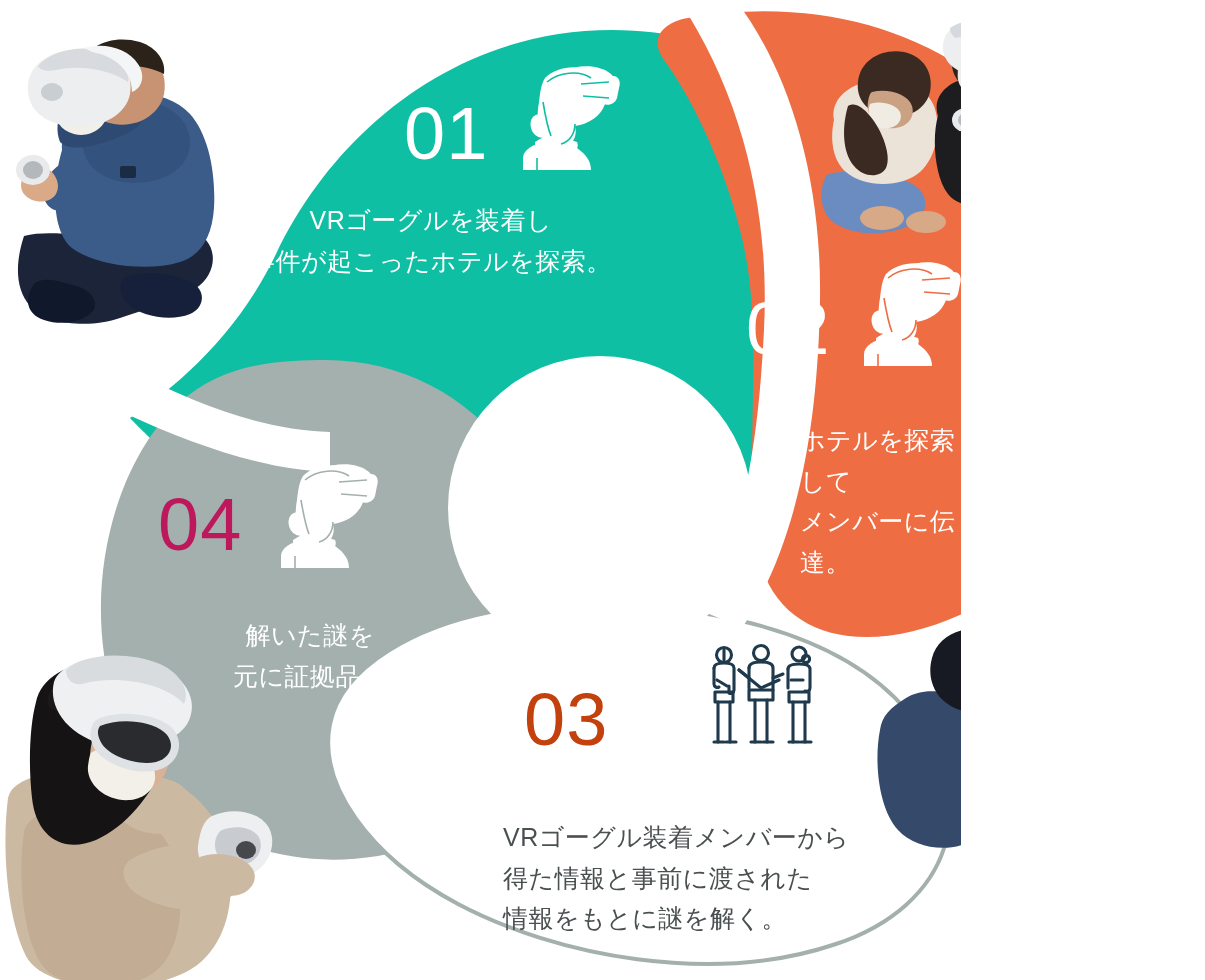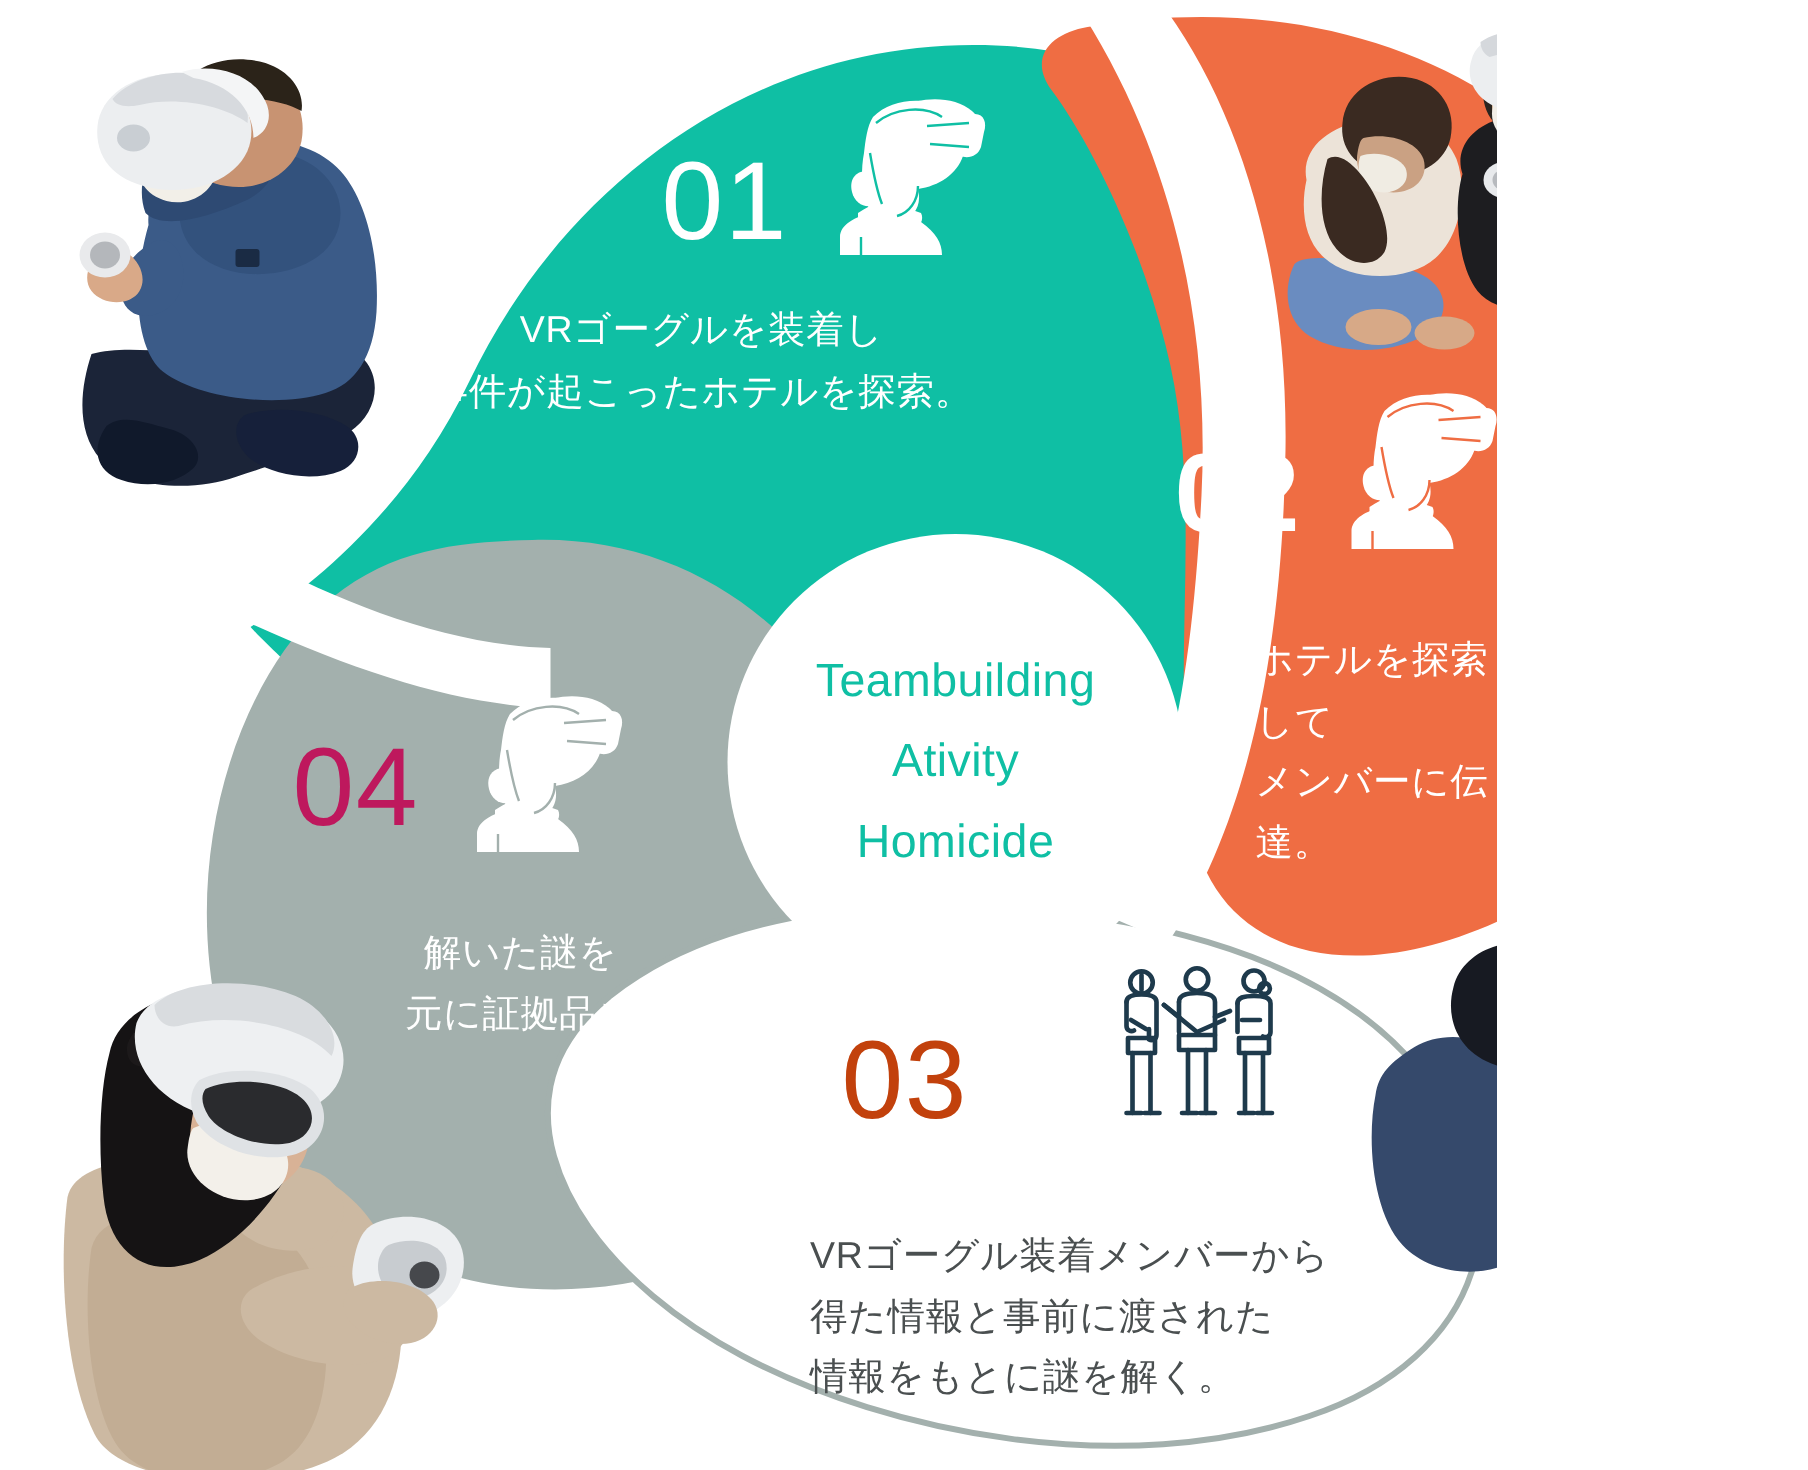--- a/index.html
+++ b/index.html
@@ -9,40 +9,39 @@
   }
   body {
     font-family: "Liberation Sans", "DejaVu Sans", sans-serif;
   }
   #stage {
     position: relative;
     width: 961px;
     height: 980px;
     overflow: hidden;
     background: #ffffff;
-    margin-left: 37px;
   }
   #stage svg.layer {
     position: absolute;
     left: 0;
     top: 0;
     width: 1205px;
     height: 980px;
   }
 
   
   .num {
     position: absolute;
     font-size: 74px;
     font-weight: 300;
     letter-spacing: 1px;
     line-height: 1;
   }
   .num-01 { left: 404px; top: 97px;  color: #ffffff; }
-  .num-02 { left: 746px; top: 292px; color: #ffffff; font-weight: bold; }
+  .num-02 { left: 746px; top: 292px; color: #ffffff; }
   .num-03 { left: 524px; top: 683px; color: #c2410c; }
   .num-04 { left: 158px; top: 488px; color: #be185d; }
 
   
   .body-copy {
     position: absolute;
     font-size: 25px;
     line-height: 1.62;
     letter-spacing: 0.5px;
   }
@@ -546,19 +545,14 @@
     <div>VRゴーグル装着メンバーから</div>
     <div>得た情報と事前に渡された</div>
     <div>情報をもとに謎を解く。</div>
   </div>
 
   <div class="body-copy copy-04">
     <div>解いた謎を</div>
     <div>元に証拠品を</div>
   </div>
 
-  <div class="center-title">
-    <div>Teambuilding</div>
-    <div>Ativity</div>
-    <div>Homicide</div>
-  </div>
 
 </div>
 
 </body></html>

